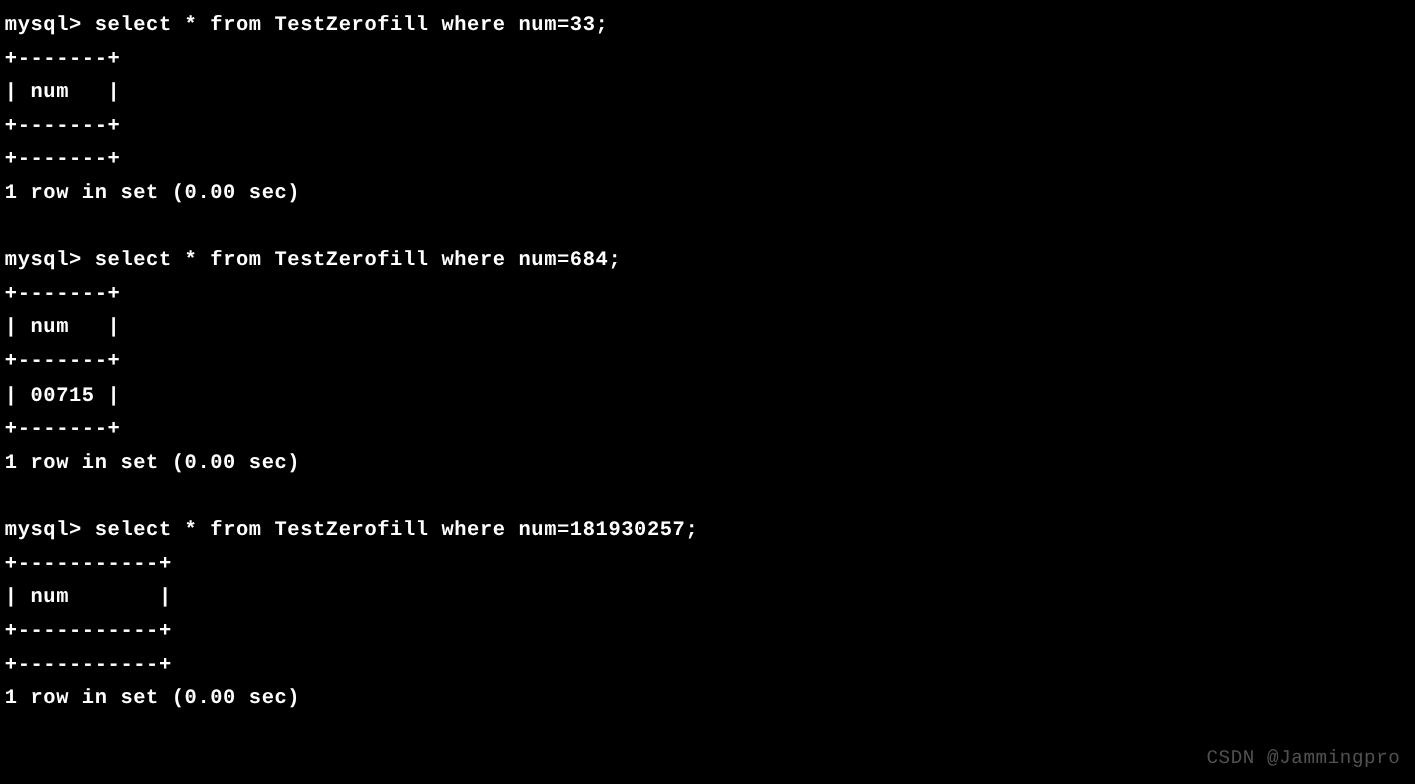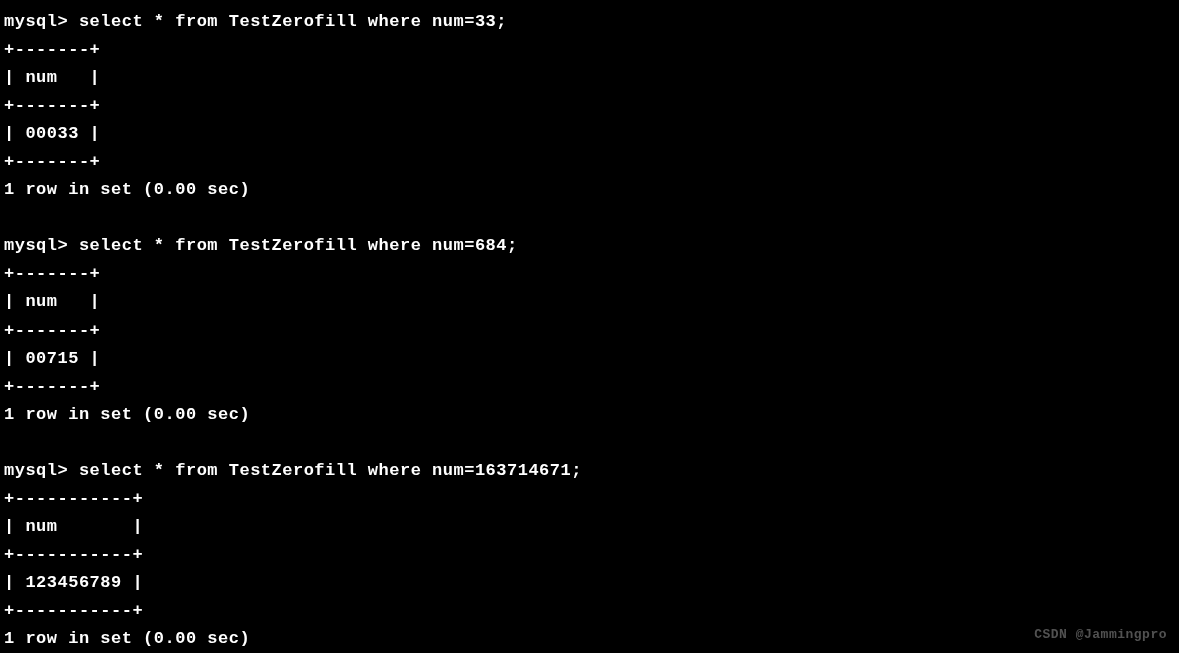--- a/index.html
+++ b/index.html
@@ -22,49 +22,47 @@
       overflow: hidden;
     }
     .terminal-line {
       white-space: pre;
     }
     .watermark {
       position: absolute;
       bottom: 8px;
       right: 12px;
       color: #888888;
-      font-size: 13px;
-      font-weight: bold;
+      font-size: 16px;
+      font-weight: normal;
       opacity: 0.6;
     }
   </style>
 </head>
 <body>
 
 <div>
   <div class="terminal-line"><span>mysql&gt; </span><span>select * from TestZerofill where num=33;</span></div>
   <div class="terminal-line">+-------+</div>
   <div class="terminal-line">| num   |</div>
   <div class="terminal-line">+-------+</div>
-  <div class="terminal-line">| 00033 |</div>
   <div class="terminal-line">+-------+</div>
   <div class="terminal-line">1 row in set (0.00 sec)</div>
   <div class="terminal-line">&nbsp;</div>
 
   <div class="terminal-line"><span>mysql&gt; </span><span>select * from TestZerofill where num=684;</span></div>
   <div class="terminal-line">+-------+</div>
   <div class="terminal-line">| num   |</div>
   <div class="terminal-line">+-------+</div>
   <div class="terminal-line">| 00715 |</div>
   <div class="terminal-line">+-------+</div>
   <div class="terminal-line">1 row in set (0.00 sec)</div>
   <div class="terminal-line">&nbsp;</div>
 
-  <div class="terminal-line"><span>mysql&gt; </span><span>select * from TestZerofill where num=163714671;</span></div>
+  <div class="terminal-line"><span>mysql&gt; </span><span>select * from TestZerofill where num=181930257;</span></div>
   <div class="terminal-line">+-----------+</div>
   <div class="terminal-line">| num       |</div>
   <div class="terminal-line">+-----------+</div>
-  <div class="terminal-line">| 123456789 |</div>
   <div class="terminal-line">+-----------+</div>
   <div class="terminal-line">1 row in set (0.00 sec)</div>
 </div>
 
 <div class="watermark">CSDN @Jammingpro</div>
 
 </body></html>

